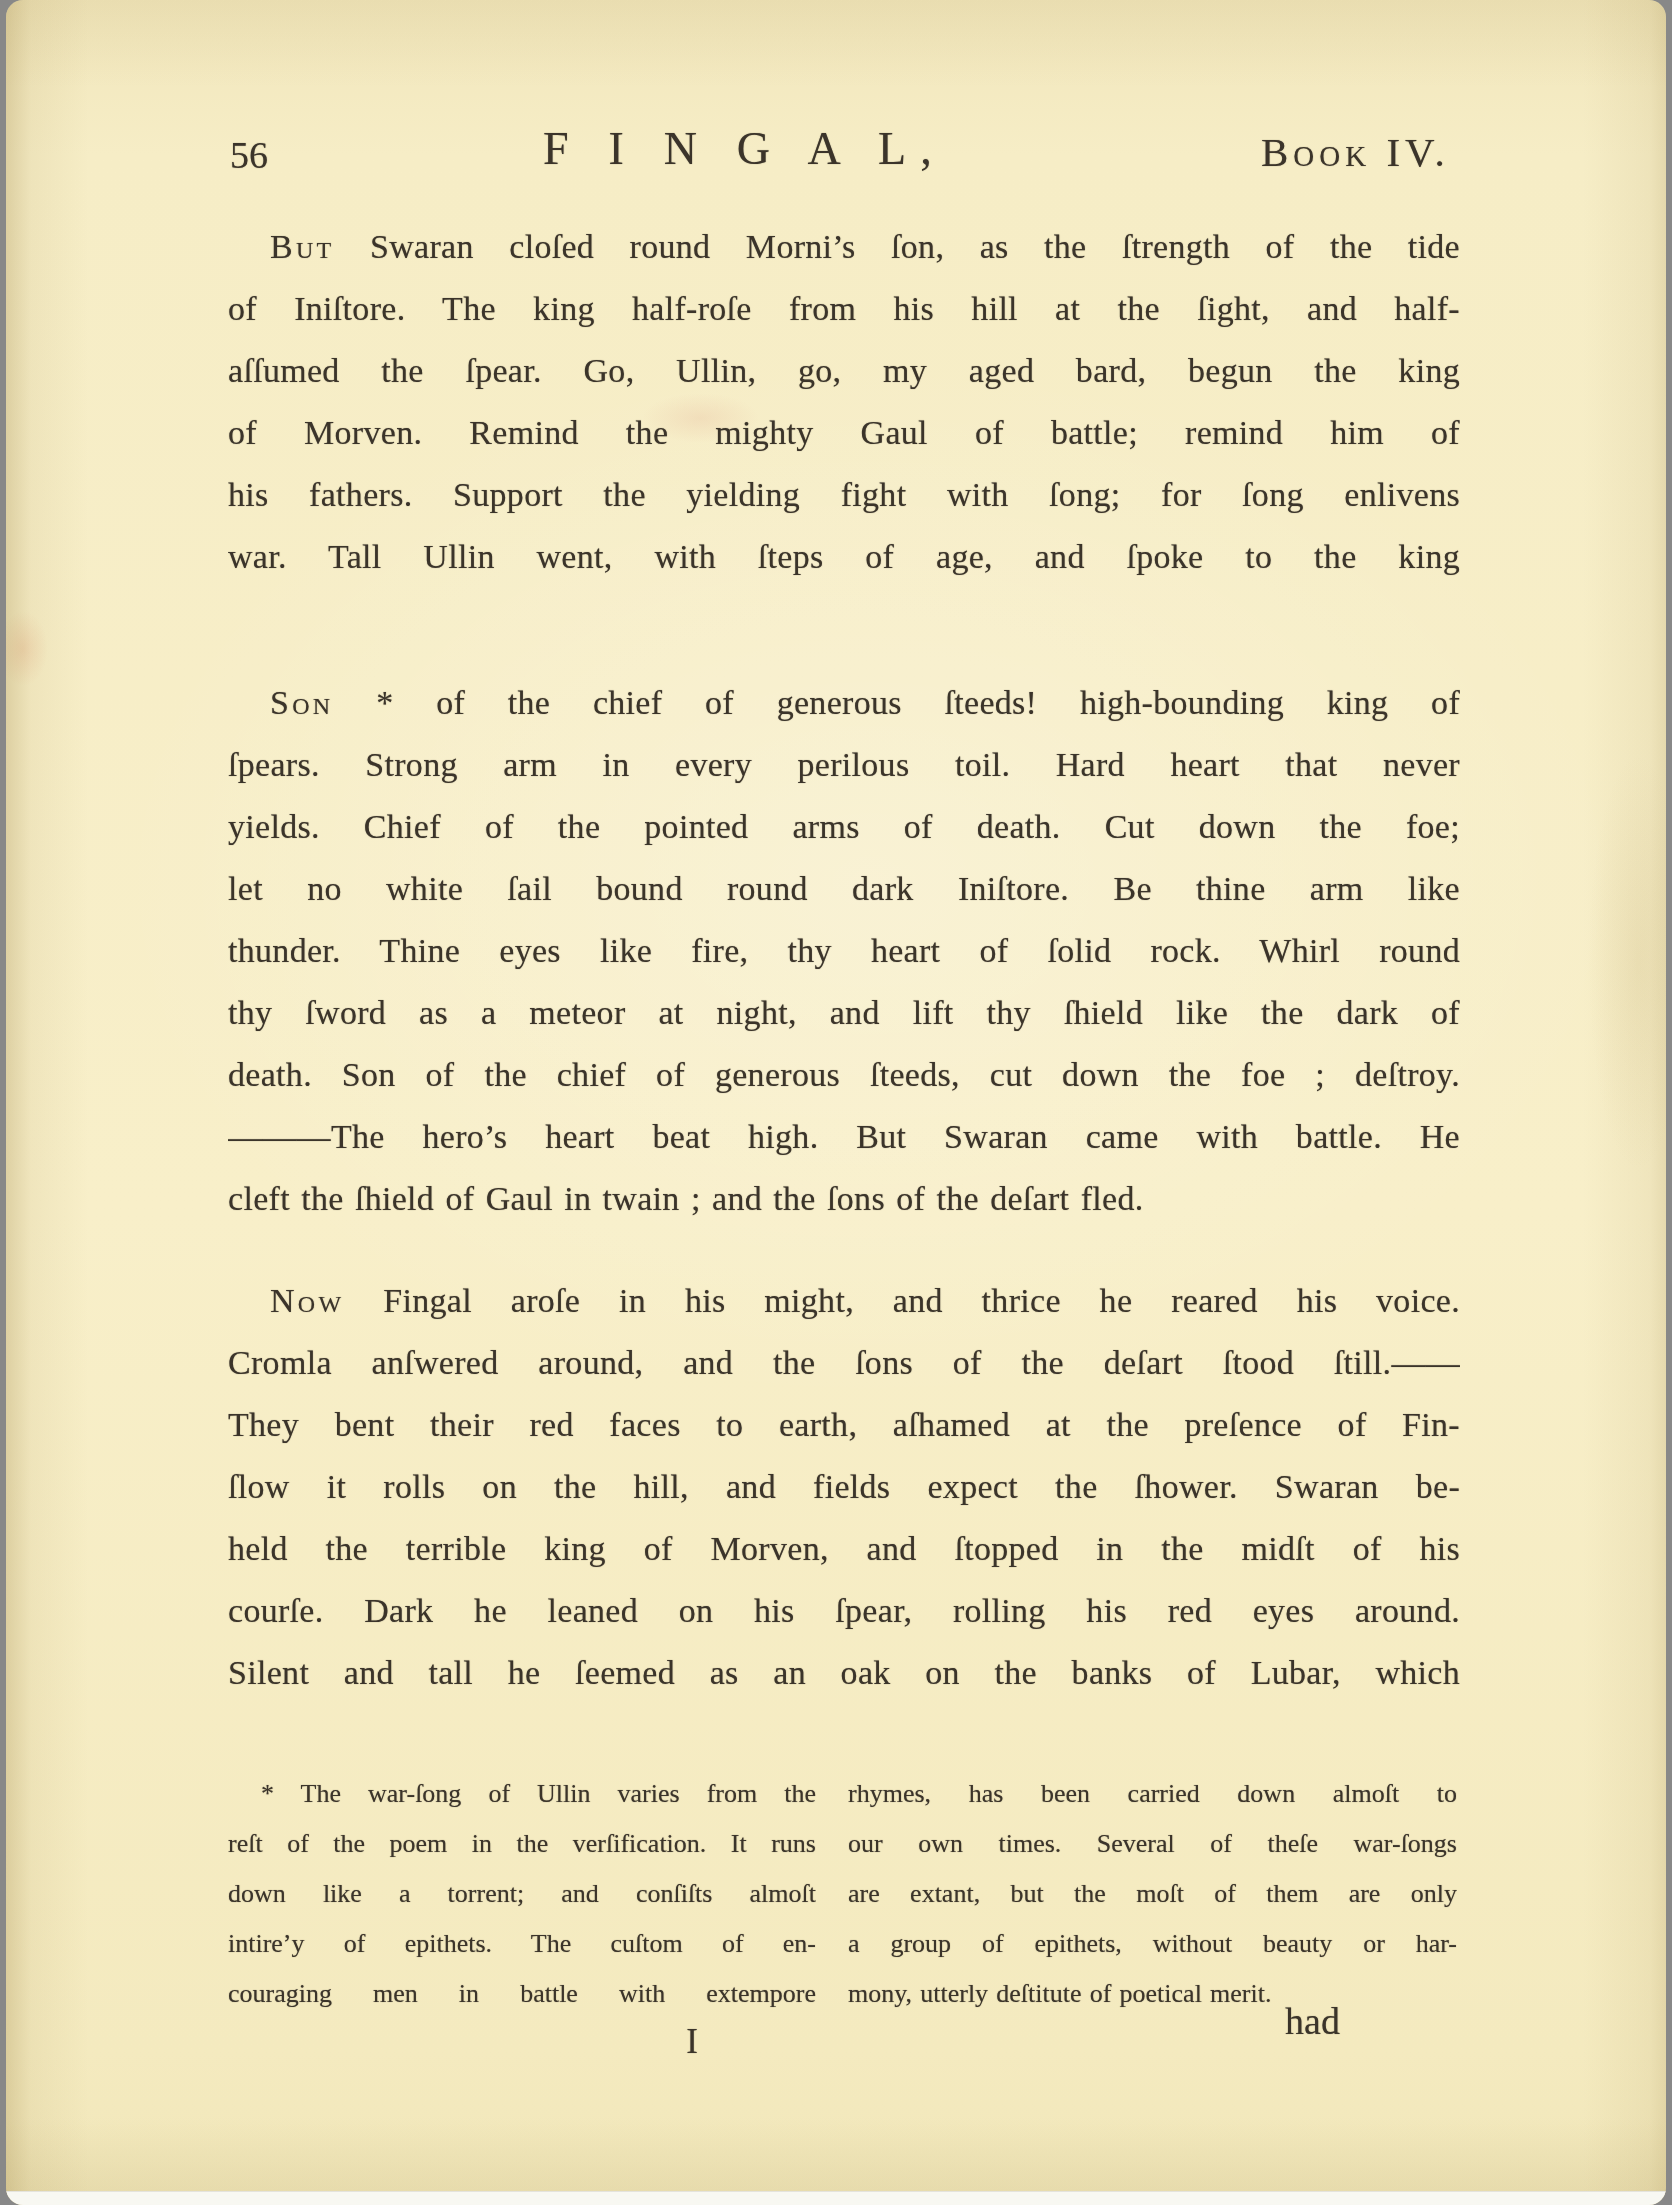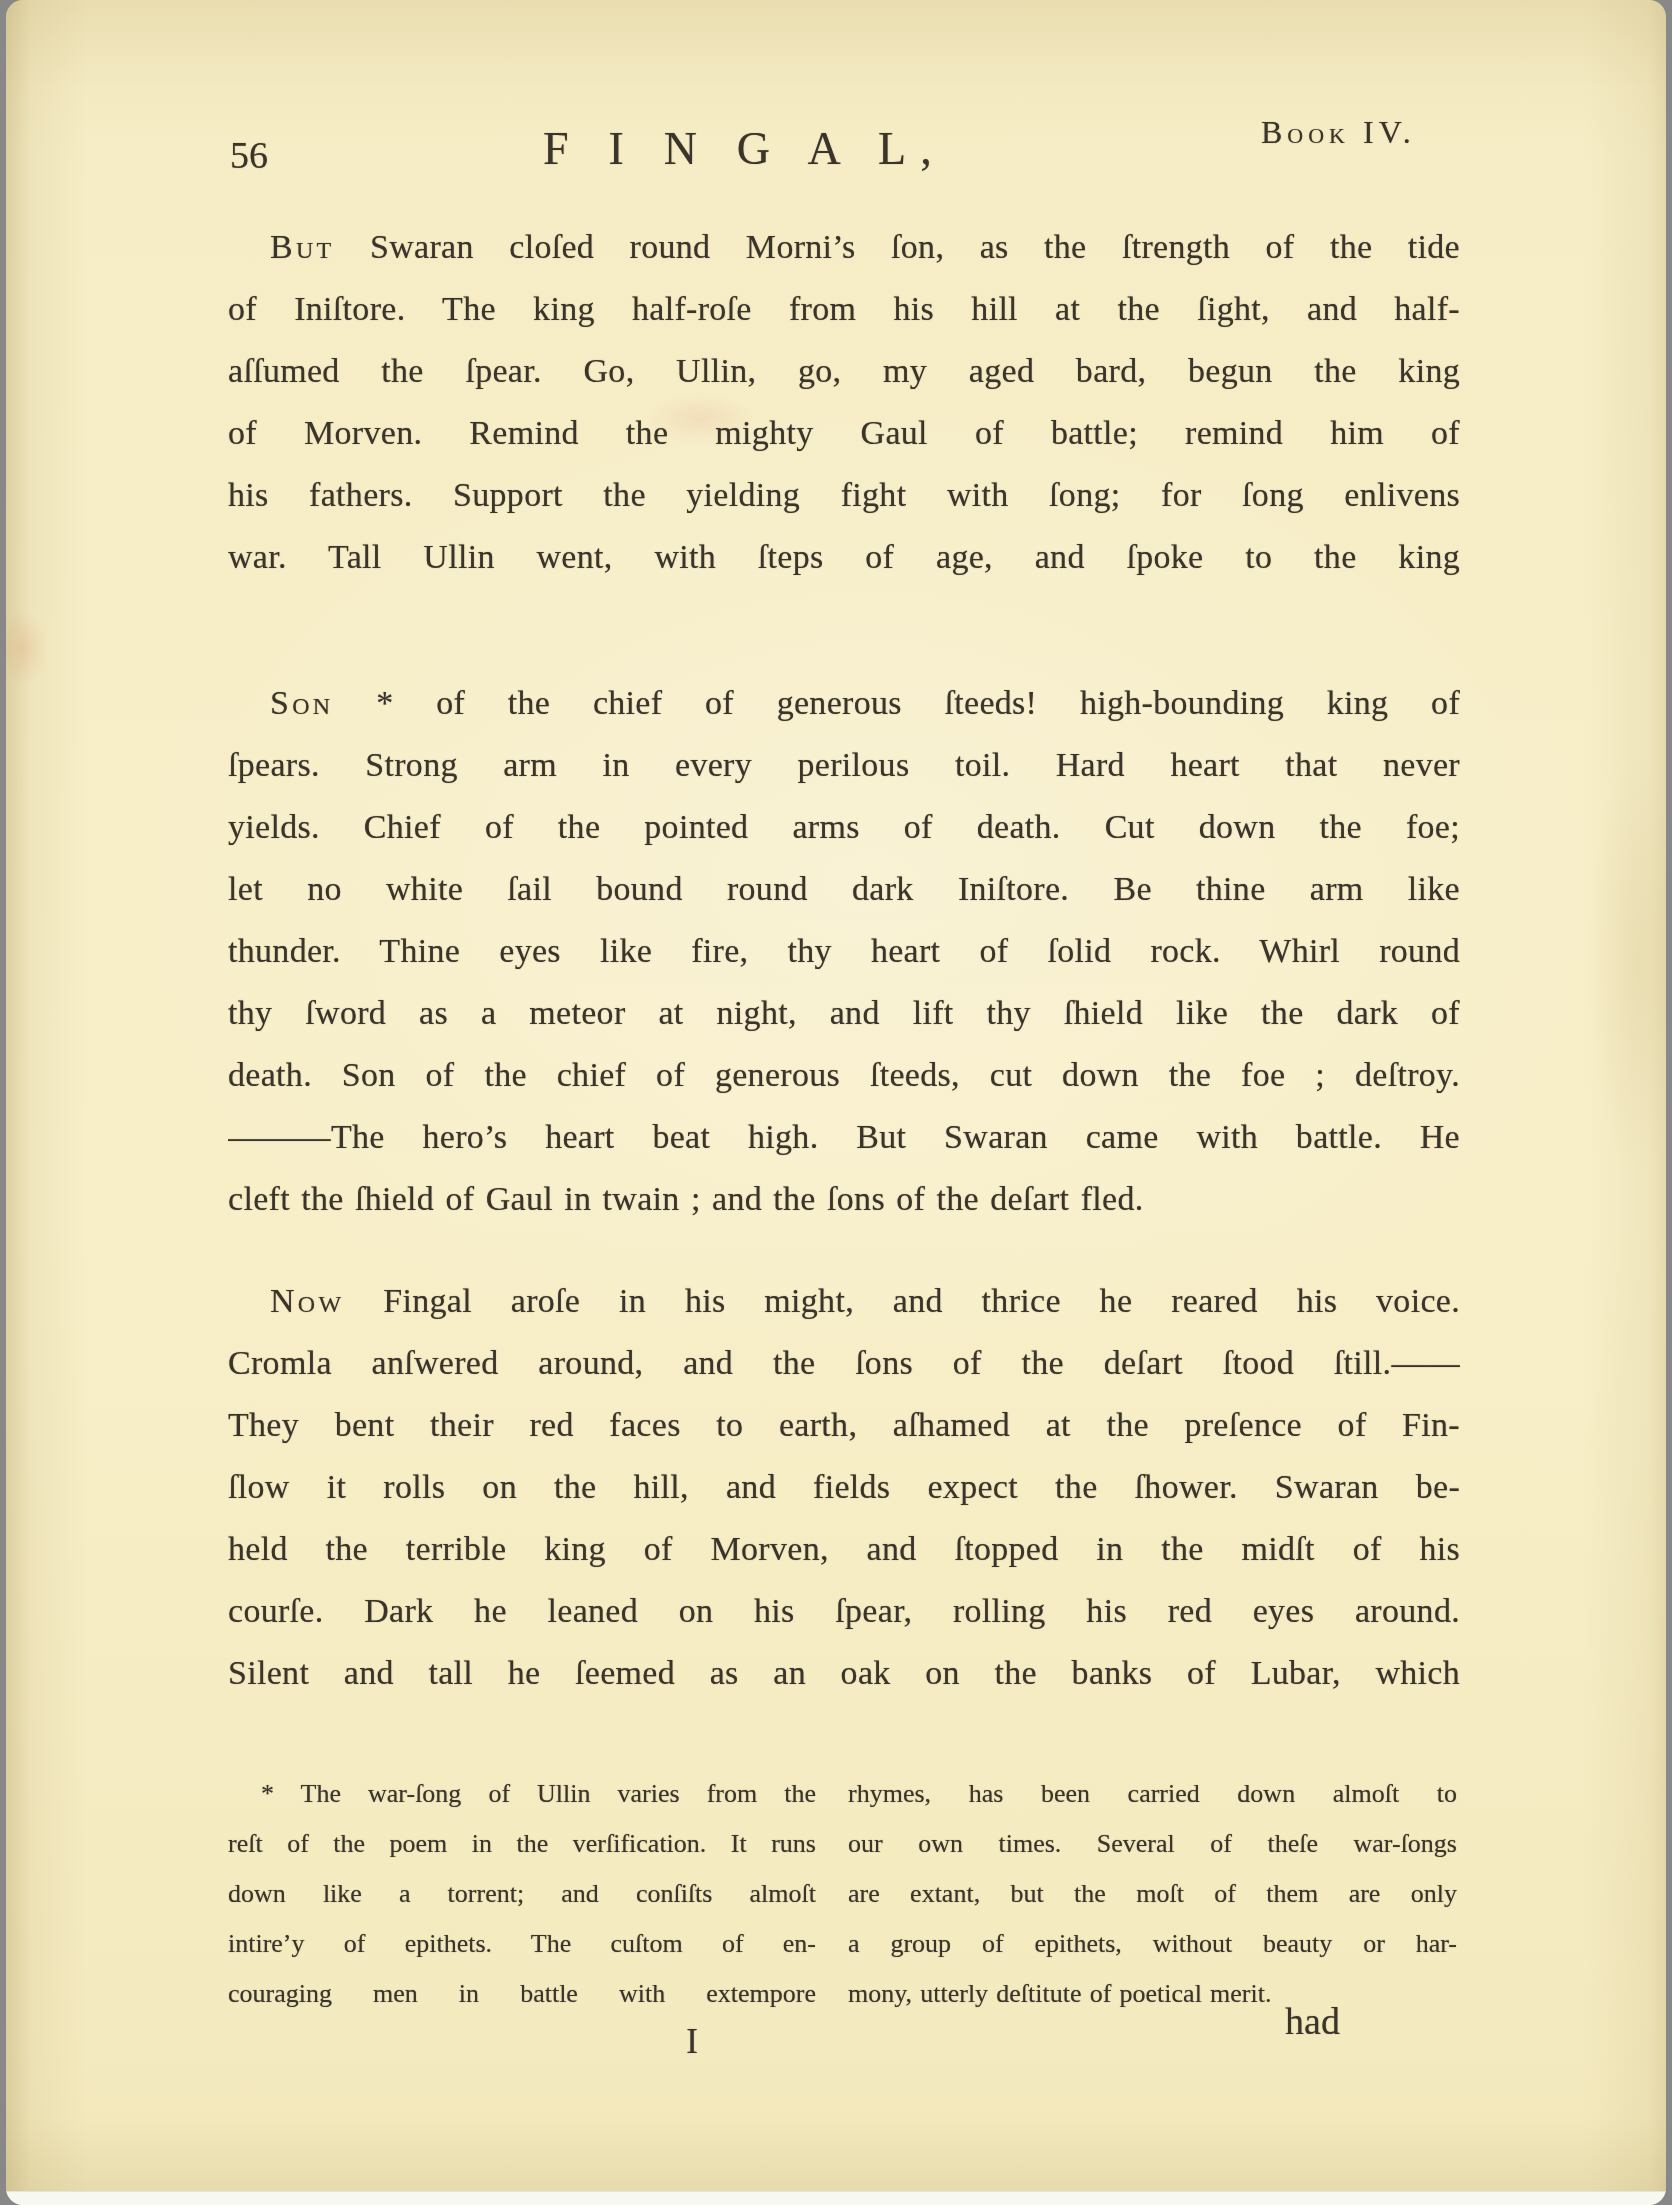--- a/index.html
+++ b/index.html
@@ -33,21 +33,21 @@
   .stain2{position:absolute;left:-8.4px;top:611px;width:50px;height:75px;border-radius:50%;
     background:radial-gradient(closest-side, rgba(210,120,80,0.18), rgba(210,120,80,0));pointer-events:none;}
   .stain3{position:absolute;left:1582px;top:753px;width:100px;height:418px;border-radius:50%;
     background:radial-gradient(closest-side, rgba(170,140,70,0.10), rgba(170,140,70,0));pointer-events:none;}
 
   .txt{ text-shadow:0 0 1.1px rgba(59,52,42,0.55); }
 
   
   .pagenum{position:absolute;left:224px;top:136px;font-size:38px;line-height:1;}
   .running-title{position:absolute;left:537px;top:126px;font-size:46px;line-height:1;letter-spacing:14.2px;white-space:nowrap;}
-  .book-label{position:absolute;left:1255px;top:116px;font-size:32px;line-height:1;font-variant:small-caps;letter-spacing:5px;white-space:nowrap;}
+  .book-label{position:absolute;left:1255px;top:132px;font-size:41px;line-height:1;font-variant:small-caps;letter-spacing:5px;white-space:nowrap;}
 
   
   .para{position:absolute;left:222px;width:1232px;font-size:34px;word-spacing:2.5px;letter-spacing:0.3px;}
   .line{
     height:62px;line-height:62px;
     text-align:justify;text-align-last:justify;
     overflow:hidden;
   }
   .line.last{text-align-last:left;}
   .para .line:first-child{text-indent:42px;}

